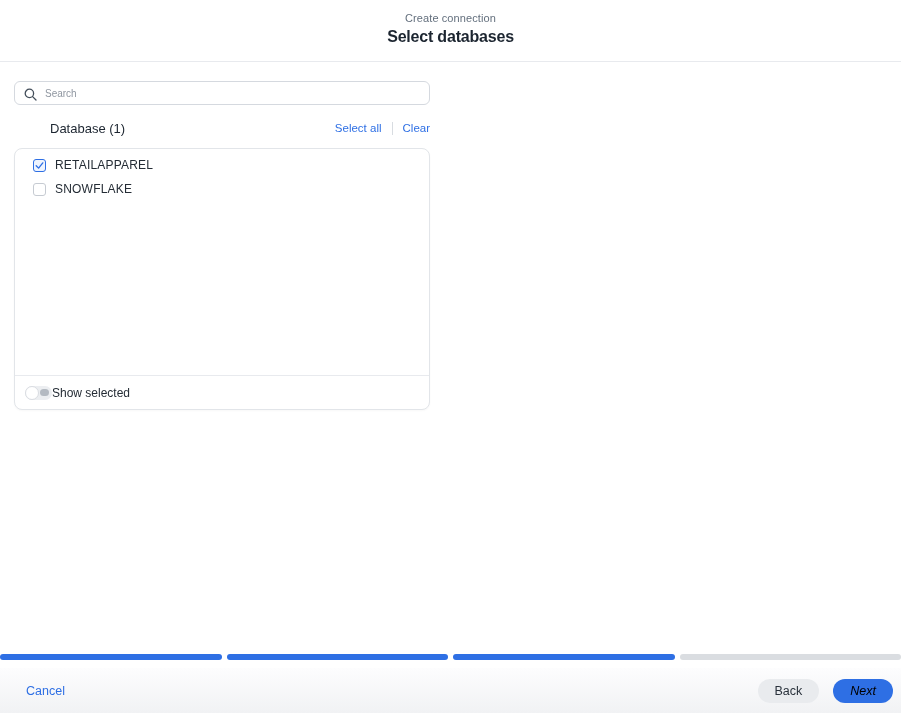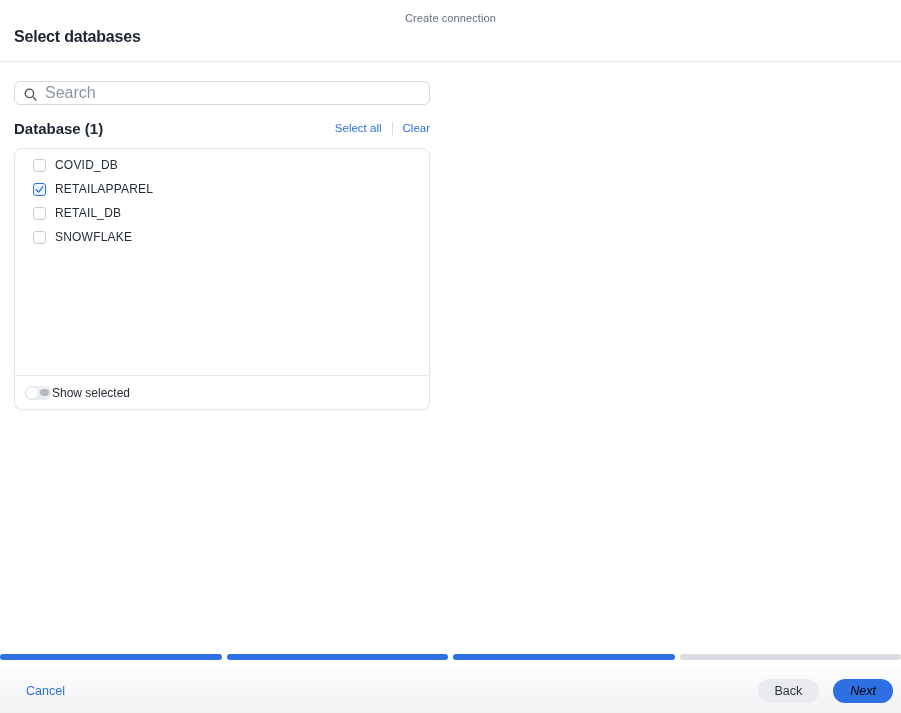--- a/index.html
+++ b/index.html
@@ -23,20 +23,21 @@
     color:#636f7d;
     letter-spacing:.1px;
     text-align:center;
   }
   .page-title {
     margin-top:4px;
     font-size:16px;
     font-weight:700;
     color:#1c2530;
     letter-spacing:-.2px;
+    text-align:center;
   }
 
   
   .main-col { width:416px; margin:19px 0 0 14px; }
 
   .search-box {
     position:relative;
     width:416px; height:24px;
     border:1px solid #d5d9df;
     border-radius:6px;
@@ -46,32 +47,32 @@
   .search-icon {
     position:absolute; left:9px; top:5px;
     width:13px; height:13px;
     display:block; pointer-events:none;
   }
   .search-input {
     width:100%; height:100%;
     border:none; outline:none; background:transparent;
     padding-left:30px;
     font-family:"Liberation Sans", sans-serif;
-    font-size:16px; color:#0369a1;
+    font-size:10px; color:#0369a1;
     border-radius:6px;
   }
   .search-input::placeholder { color:#8f96a0; }
 
   .list-header {
     margin-top:14px;
     display:flex; align-items:center; justify-content:space-between;
     height:18px;
   }
   .list-header-label {
-    font-size:15px; font-weight:700; color:#1c2530;
+    font-size:13px; font-weight:400; color:#1c2530;margin-left:36px;
   }
   .list-header-actions { display:flex; align-items:center; gap:10px; }
   .link {
     font-size:11.5px; color:#2e6fe4; cursor:pointer; text-decoration:none;
   }
   .v-divider { width:1px; height:13px; background:#d8dce1; }
 
   
   .db-panel {
     margin-top:11px;
@@ -191,42 +192,30 @@
     <span class="list-header-label">Database (1)</span>
     <span class="list-header-actions">
       <a class="link">Select all</a>
       <span class="v-divider"></span>
       <a class="link">Clear</a>
     </span>
   </div>
 
   <div class="db-panel">
     <div class="db-list">
-  <div class="db-row">
-    <span class="checkbox">
-      
-    </span>
-    <span class="db-label">COVID_DB</span>
-  </div>
 
   <div class="db-row">
     <span class="checkbox checked">
       <svg viewBox="0 0 13 13">
         <polyline points="2.6,6.8 5.4,9.6 10.4,3.4" fill="none" stroke="#2e6fe4" stroke-width="1.6" stroke-linecap="round" stroke-linejoin="round"></polyline>
       </svg>
     </span>
     <span class="db-label">RETAILAPPAREL</span>
   </div>
 
-  <div class="db-row">
-    <span class="checkbox">
-      
-    </span>
-    <span class="db-label">RETAIL_DB</span>
-  </div>
 
   <div class="db-row">
     <span class="checkbox">
       
     </span>
     <span class="db-label">SNOWFLAKE</span>
   </div>
 </div>
     <div class="toggle-row">
       <span class="toggle">

